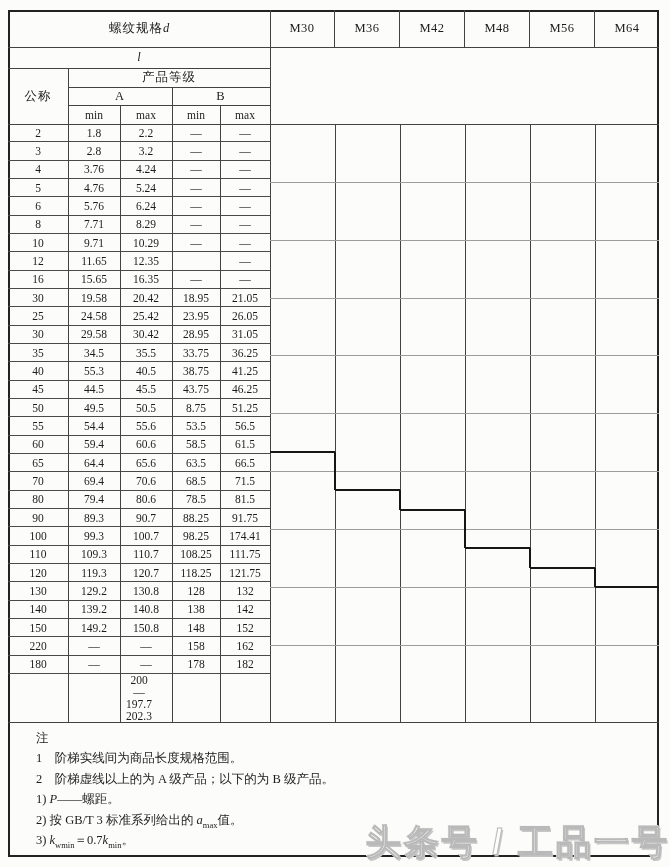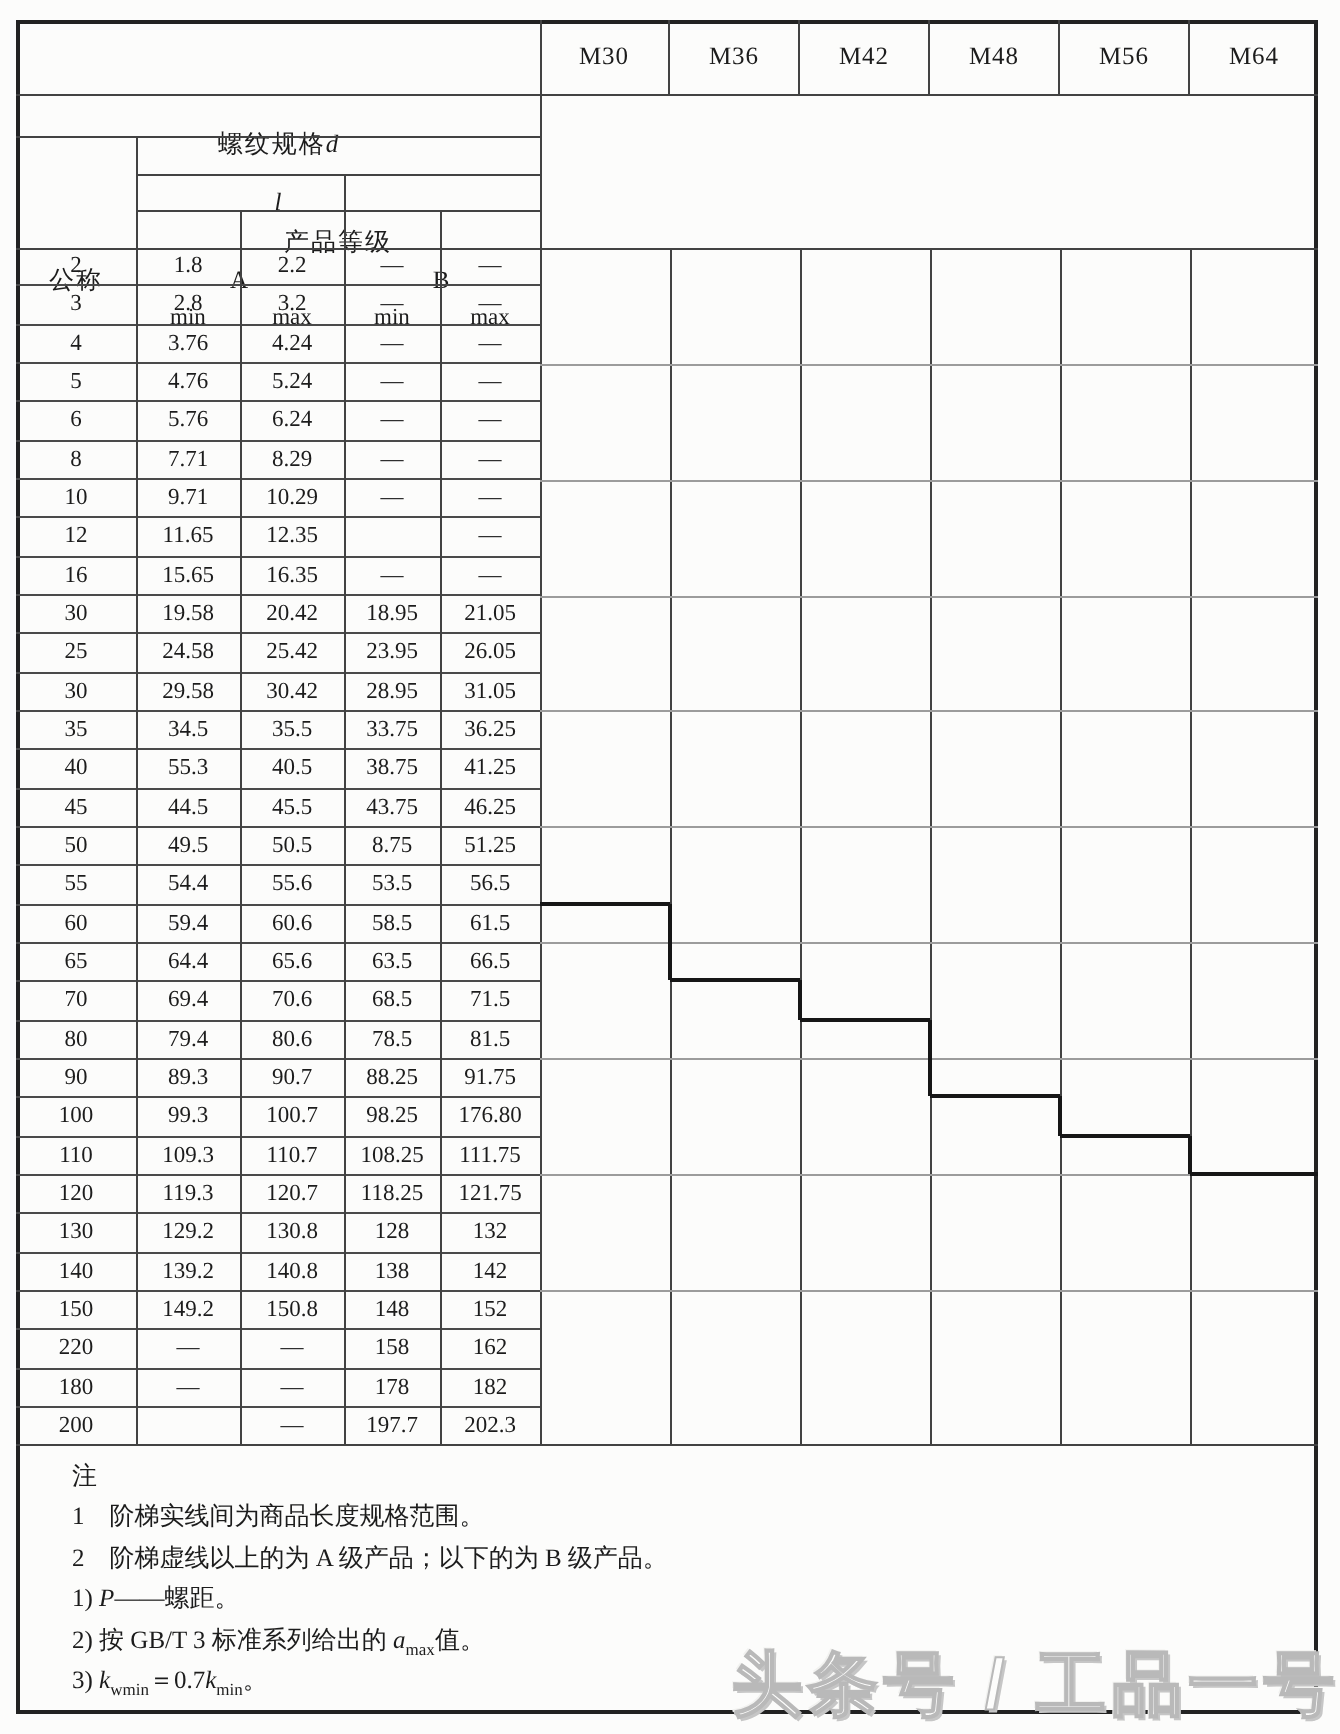--- a/index.html
+++ b/index.html
@@ -9,33 +9,33 @@
          border:2px solid #222;box-sizing:border-box;}
   
   .hl{position:absolute;height:1px;background:#424242;}
   .vl{position:absolute;width:1px;background:#424242;}
   .faint{background:#9c9c9c;}
   .stair{background:#161616;}
   .hl.stair{height:2px;margin-top:-1px;}
   .vl.stair{width:2px;margin-left:-1px;}
   
   .hcell{position:absolute;display:flex;align-items:center;justify-content:center;
-         font-size:12.5px;letter-spacing:1px;margin-top:44px;}
+         font-size:12.5px;letter-spacing:1px;}
   .hcell i{font-style:italic;font-family:"Liberation Serif",serif;letter-spacing:0;}
   .num{font-family:"Liberation Serif",serif;}
   
   .mrow{position:absolute;left:270px;top:10px;width:389px;height:37px;display:flex;}
   .mh{flex:1;display:flex;align-items:center;justify-content:center;
       border-left:1px solid #424242;font-size:12.5px;letter-spacing:.5px;}
   .mh:first-child{border-left:none;}
   
   .ldata{position:absolute;left:8px;top:124px;width:262px;height:598px;
          display:flex;flex-direction:column;}
   .ldr{flex:1;display:flex;align-items:center;border-bottom:1px solid #4a4a4a;}
-  .ldr:last-child{border-bottom:none;}
+  .ldr:last-child{border-bottom:none;flex-direction:column;}
   .ldr span{display:block;text-align:center;font-size:11.5px;}
   .w0{width:60px}.w1{width:52px}.w2{width:52px}.w3{width:48px}.w4{width:50px}
   
   .notes{position:absolute;left:36px;top:728px;width:580px;font-size:12.5px;}
   .nline{height:20.4px;line-height:20.4px;white-space:nowrap;}
   .nline i{font-style:italic;}
   .nline sub{font-size:8.5px;}
   
   .wm{position:absolute;right:0px;bottom:1px;z-index:5;
       font-size:35px;font-weight:bold;letter-spacing:3px;white-space:nowrap;
@@ -245,21 +245,21 @@
       <span class="w1">89.3</span>
       <span class="w2">90.7</span>
       <span class="w3">88.25</span>
       <span class="w4">91.75</span>
     </div>
       <div class="ldr">
       <span class="w0">100</span>
       <span class="w1">99.3</span>
       <span class="w2">100.7</span>
       <span class="w3">98.25</span>
-      <span class="w4">176.80</span>
+      <span class="w4">174.41</span>
     </div>
       <div class="ldr">
       <span class="w0">110</span>
       <span class="w1">109.3</span>
       <span class="w2">110.7</span>
       <span class="w3">108.25</span>
       <span class="w4">111.75</span>
     </div>
       <div class="ldr">
       <span class="w0">120</span>

